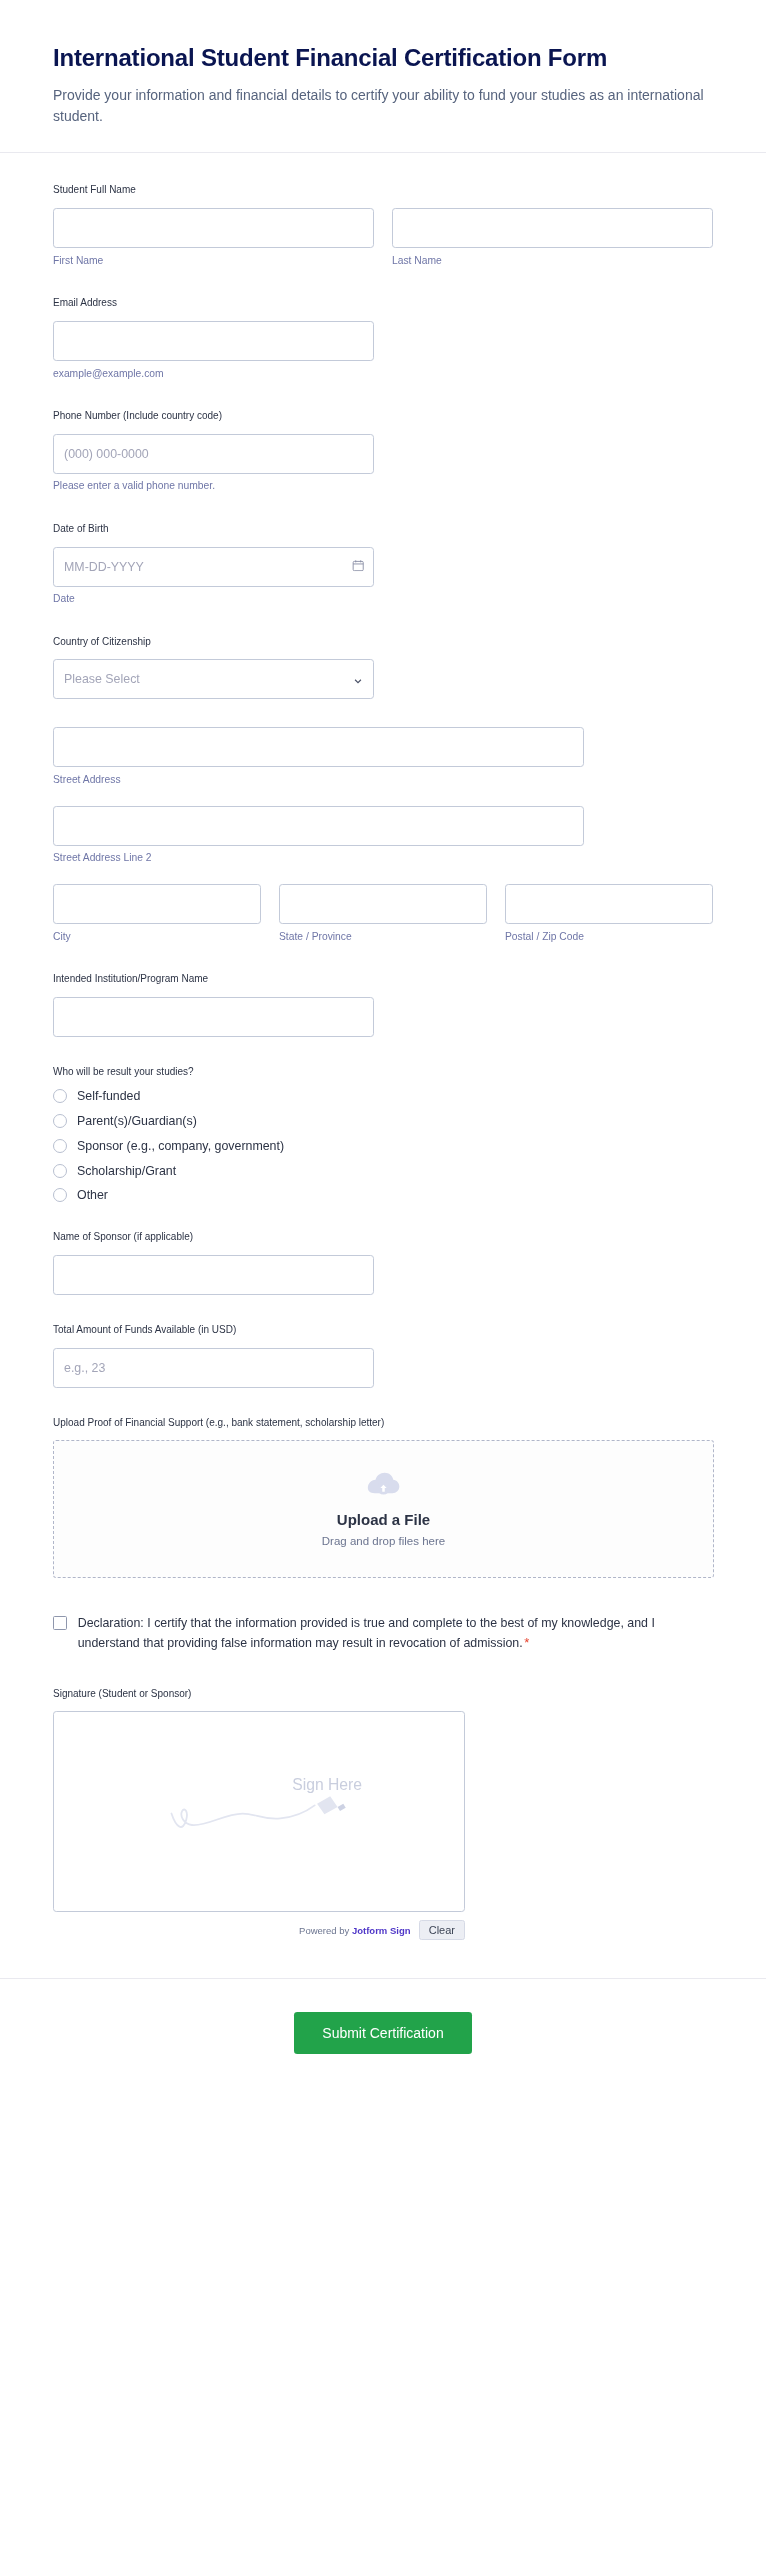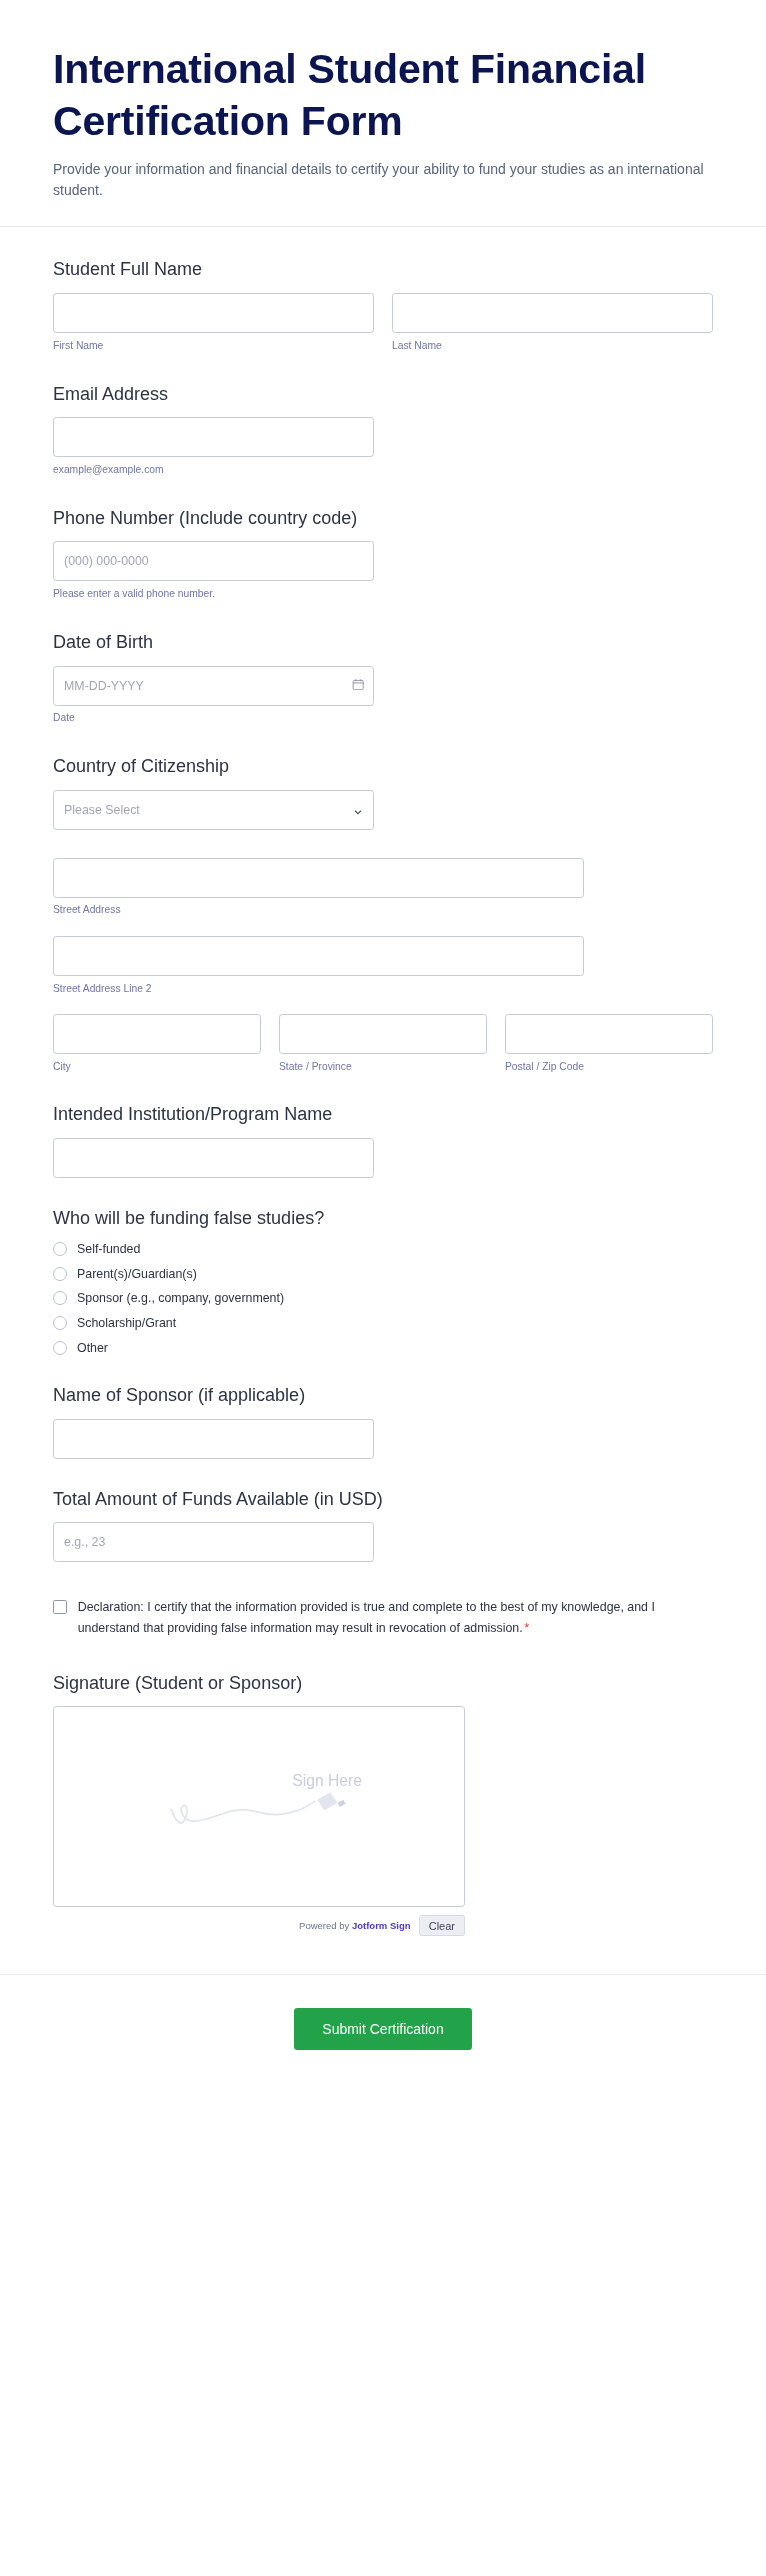--- a/index.html
+++ b/index.html
@@ -17,21 +17,21 @@
     background: #ffffff;
     margin: 0 auto;
     position: relative;
   }
   
   .form-header {
     padding: 43px 53px 25px 53px;
     border-bottom: 0.8px solid #e9e9ef;
   }
   .form-title {
-    font-size: 41px;
+    font-size: 24px;
     line-height: 1.28;
     font-weight: bold;
     color: #0a1551;
     margin: 0 0 11.5px 0;
     letter-spacing: -0.2px;
   }
   .form-subtitle {
     font-size: 14px;
     line-height: 1.5;
     color: #57647e;
@@ -40,21 +40,21 @@
   }
   
   .form-body {
     padding: 30px 53px 0 53px;
   }
   .field {
     margin-bottom: 28px;
   }
   .field-label {
     display: block;
-    font-size: 18px;
+    font-size: 10px;
     font-weight: 500;
     color: #2c3345;
     margin-bottom: 10.7px;
     line-height: 1.4;
   }
   .req {
     color: #e6422d;
     font-size: 13px;
     margin-left: 1.6px;
   }
@@ -330,21 +330,21 @@
     </div>
 
     <div class="field">
       <label class="field-label">Intended Institution/Program Name</label>
       <div class="w-half">
         <input class="txt" type="text" value="" style="">
       </div>
     </div>
 
     <div class="field">
-      <label class="field-label">Who will be funding false studies?</label>
+      <label class="field-label">Who will be result your studies?</label>
       <div class="radio-group">
         <div class="radio-row">
           <span class="radio-dot"></span>
           <span class="radio-text">Self-funded</span>
         </div>
         <div class="radio-row">
           <span class="radio-dot"></span>
           <span class="radio-text">Parent(s)/Guardian(s)</span>
         </div>
         <div class="radio-row">
@@ -369,20 +369,34 @@
       </div>
     </div>
 
     <div class="field">
       <label class="field-label">Total Amount of Funds Available (in USD)</label>
       <div class="w-half">
         <input class="txt" type="text" placeholder="e.g., 23" style="">
       </div>
     </div>
 
+    <div class="field">
+      <label class="field-label">Upload Proof of Financial Support (e.g., bank statement, scholarship letter)</label>
+      <div class="upload-box">
+        <span class="cloud-wrap">
+          <svg width="35" height="25" viewBox="0 0 42 30" fill="none">
+            <path d="M10.5 25.5h21.2c4.6 0 8.3-3.6 8.3-8.1 0-4.2-3.2-7.6-7.3-8.05C31.9 4.2 27.6 0.8 22.4 0.8c-5.4 0-9.9 3.7-11 8.6C6.2 9.9 2.2 14 2.2 19c0 3.6 2.1 6.5 8.3 6.5z" fill="#d8dced"></path>
+            <circle cx="21" cy="19.5" r="7.6" fill="#d8dced"></circle>
+            <path d="M21 15.2l3.8 4.1h-2.3v4.4h-3v-4.4h-2.3z" fill="#ffffff"></path>
+          </svg>
+        </span>
+        <div class="upload-title">Upload a File</div>
+        <div class="upload-hint">Drag and drop files here</div>
+      </div>
+    </div>
 
     <div class="declaration">
       <span class="chk"></span>
       <span class="declaration-text"><span>Declaration: I certify that the information provided is true and complete to the best of my knowledge, and I understand that providing false information may result in revocation of admission.</span><span class="req">*</span></span>
     </div>
 
     <div class="field">
       <label class="field-label sig-label">Signature (Student or Sponsor)</label>
       <div class="sig-box">
         <div class="sig-inner">

